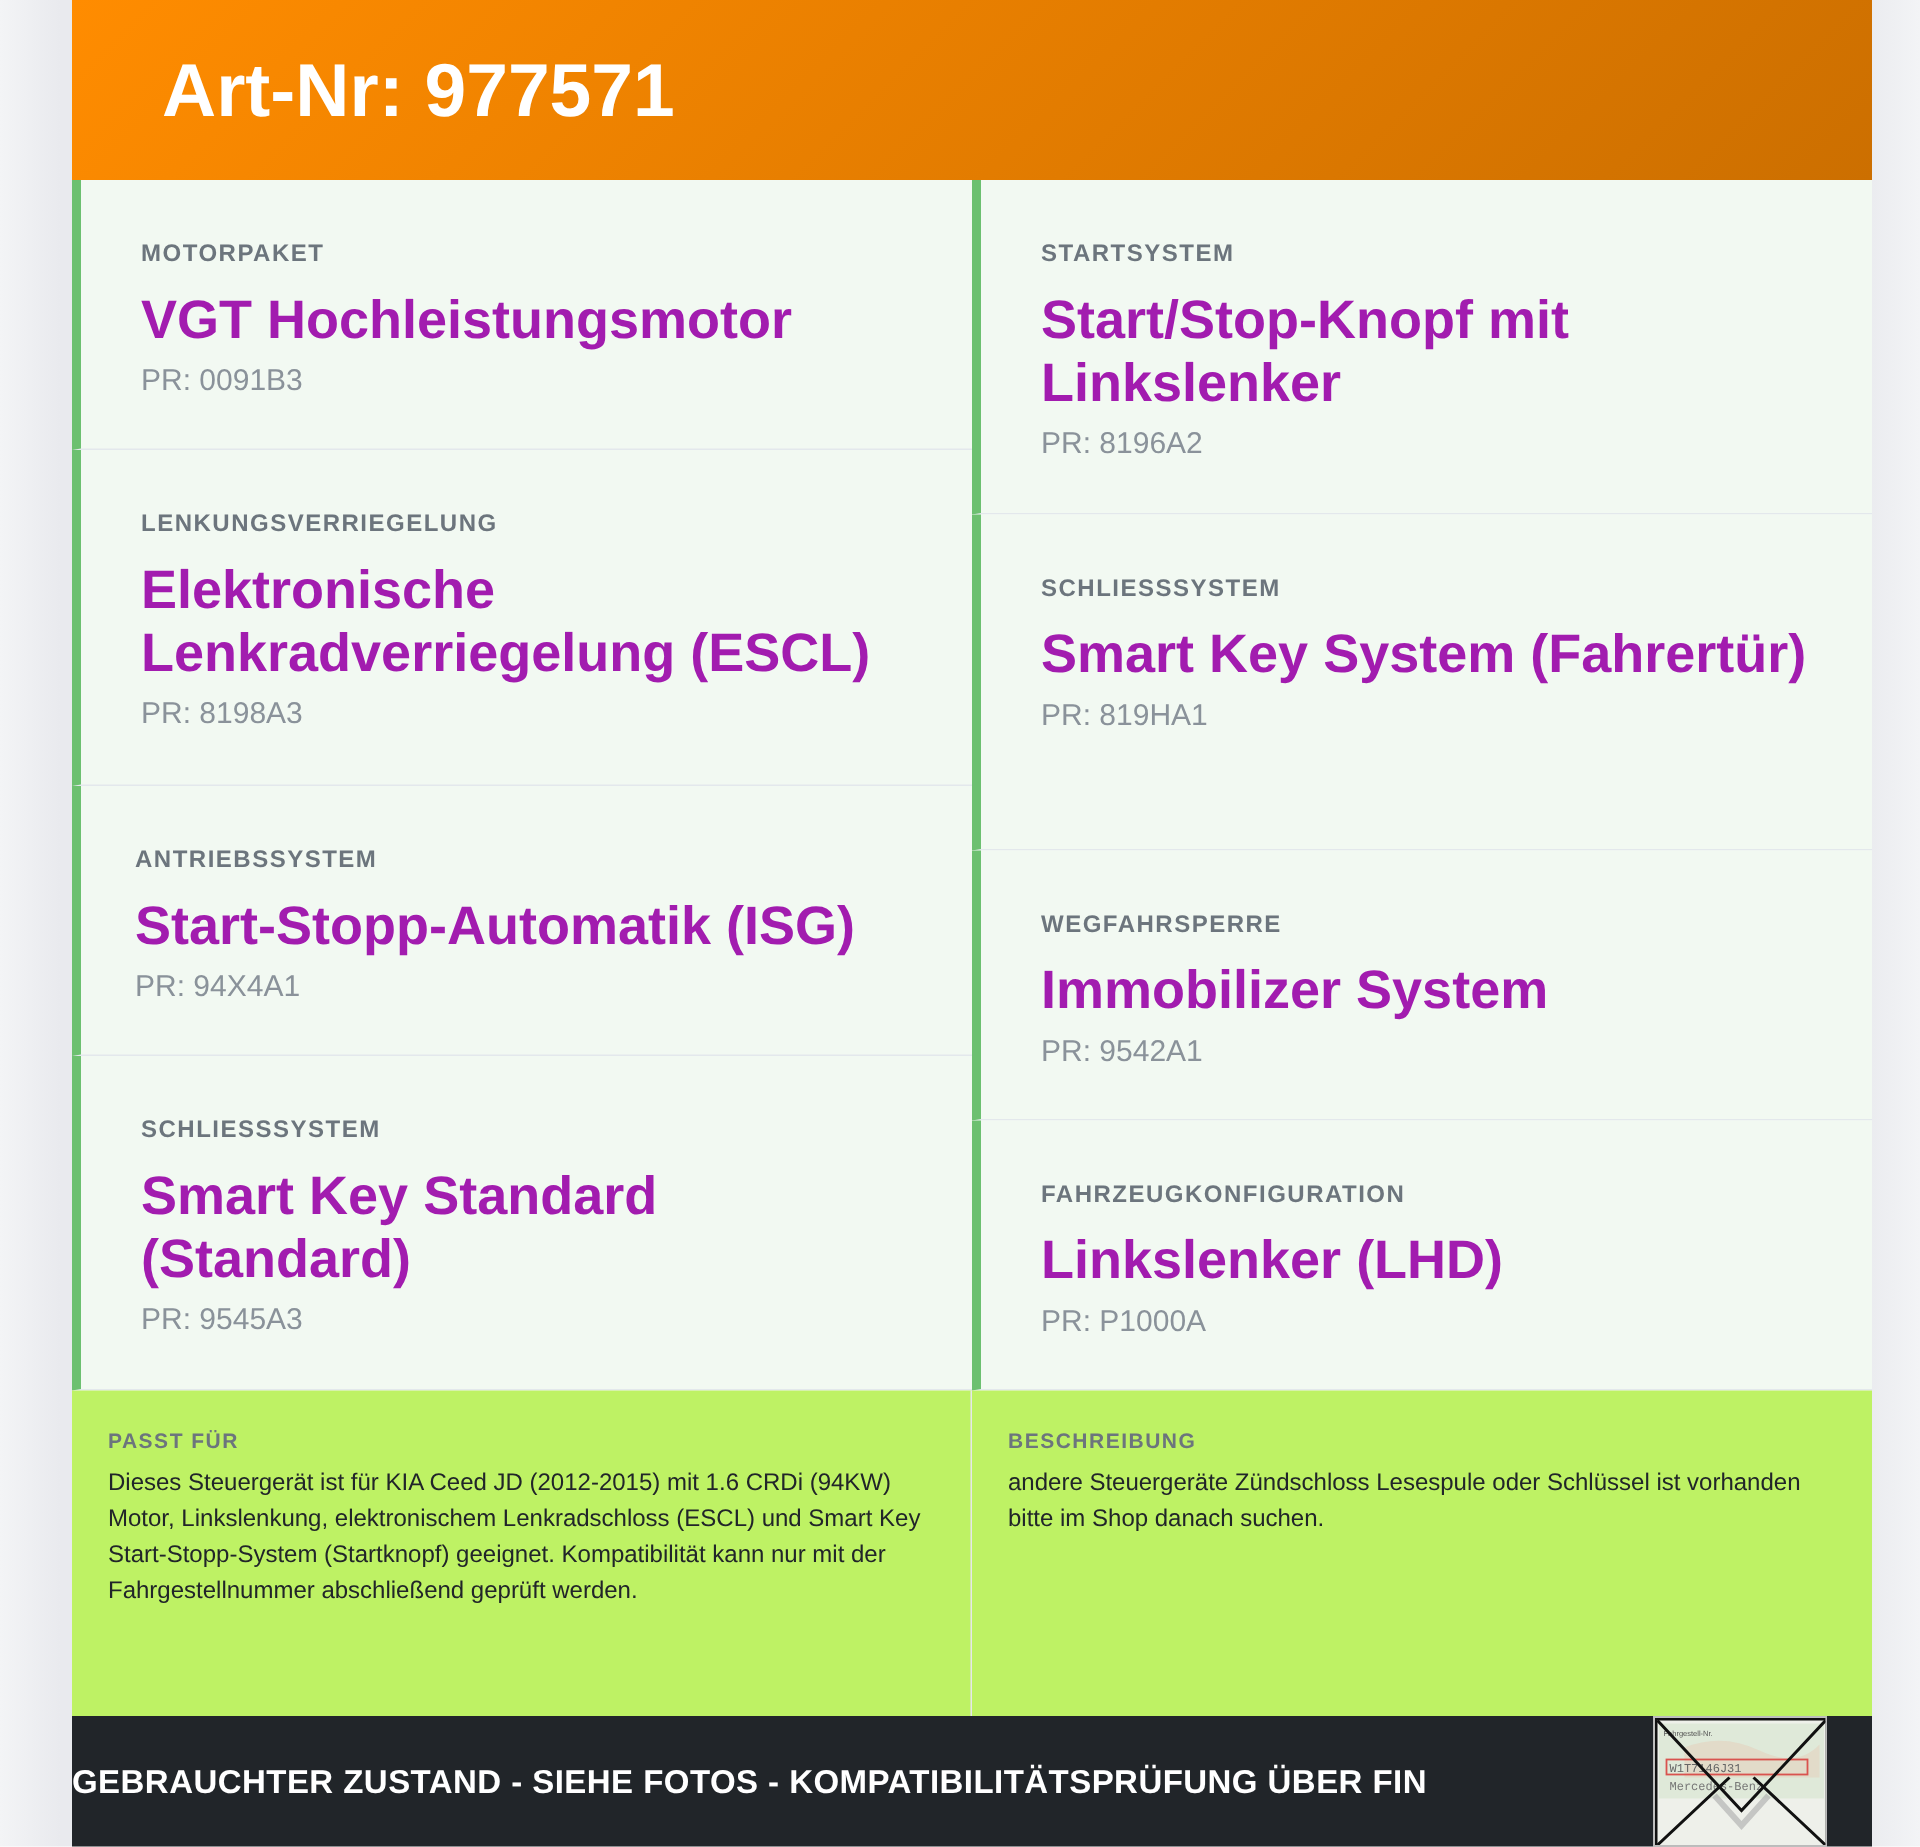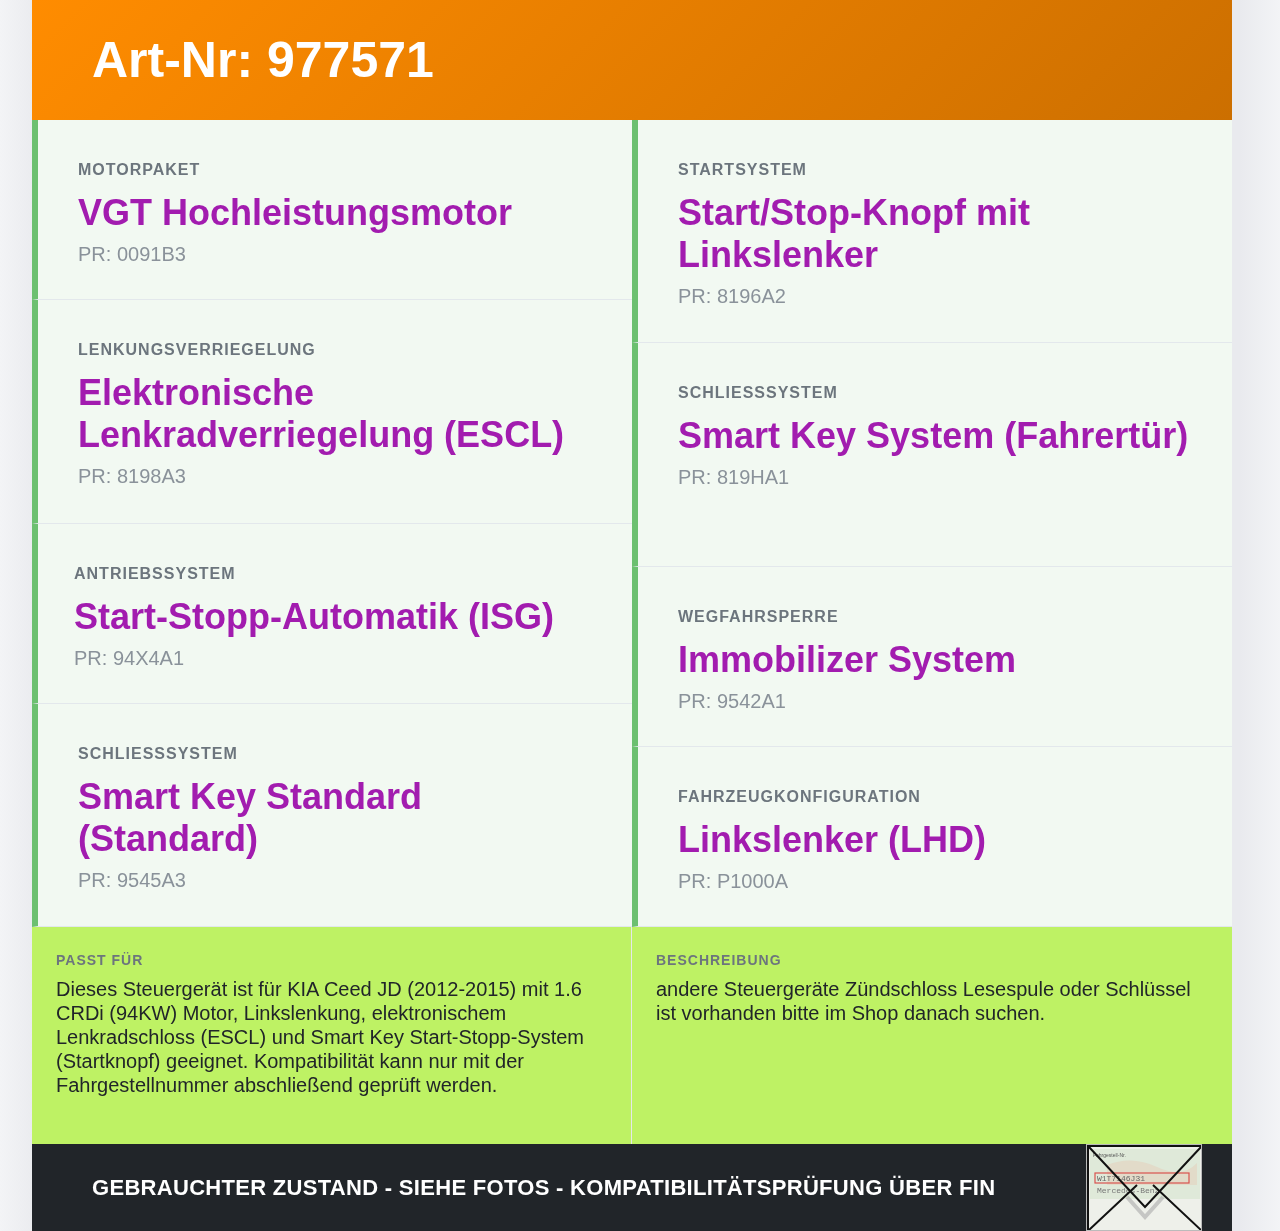--- a/index.html
+++ b/index.html
@@ -3,21 +3,21 @@
 <meta charset="utf-8">
 <style>
   * { box-sizing: border-box; margin: 0; padding: 0; }
   html, body { width: 1280px; height: 1231px; overflow: hidden; }
   body {
     background: linear-gradient(90deg, #f3f4f6 0px, #e9eaee 40px, #e9eaee 1240px, #f3f4f6 1280px);
     font-family: "Liberation Sans", sans-serif;
     color: #212529;
   }
   .page {
-    position: absolute; left: 32px; top: 0; width: 1200px; height: 1231px;
+    position: absolute; left: 48px; top: 0; width: 1200px; height: 1231px;
     background: #ffffff;
   }
   .header {
     height: 120px;
     background: linear-gradient(135deg, #ff8c00 0%, #cc6f00 100%);
     display: flex; align-items: center;
     padding-left: 60px;
   }
   .header-title {
     color: #ffffff; font-weight: 700; font-size: 50px; letter-spacing: 0px;
@@ -47,27 +47,27 @@
   .info-row { display: flex; width: 1200px; height: 218px; }
   .info-box {
     width: 600px; padding: 24px 32px 24px 24px; background: #bef264;
   }
   .info-box.left { border-right: 1px solid #e5e7ea; }
   .info-label {
     font-size: 14px; font-weight: 700; color: #6c757d; letter-spacing: 1px;
     text-transform: uppercase; line-height: 18px;
   }
   .info-text {
-    font-size: 20px; color: #212529; line-height: 24px; margin-top: 8px;
+    font-size: 16px; color: #212529; line-height: 24px; margin-top: 8px;
   }
   .footer {
     position: absolute; left: 0; top: 1144px; width: 1200px; height: 87px;
     background: #212529;
     display: flex; align-items: center; justify-content: space-between;
-    padding-left: 60px; padding-right: 30px; text-align: right;
+    padding-right: 30px; text-align: right;
   }
   .footer-text {
     color: #ffffff; font-size: 22px; font-weight: 700; letter-spacing: 0.3px;
   }
   .fin-image {
     width: 116px; height: 87px; background: #f2f2ee; position: relative; overflow: hidden;
     border: 1px solid #bbb;
   }
   .fin-image svg { position: absolute; left: 0; top: 0; }
 </style>

